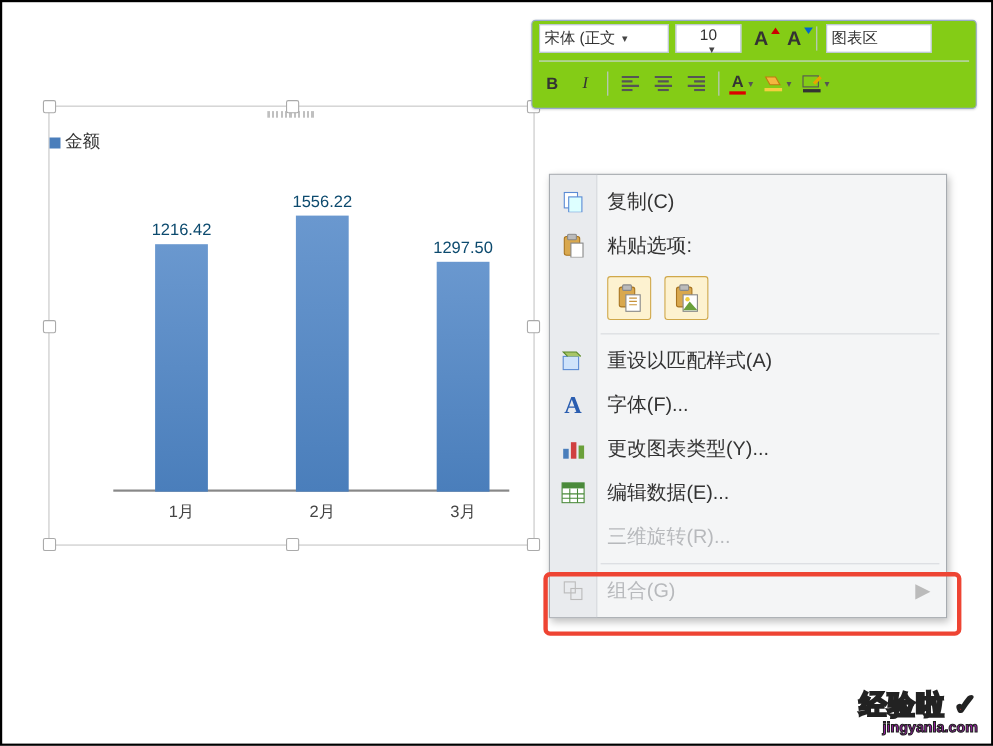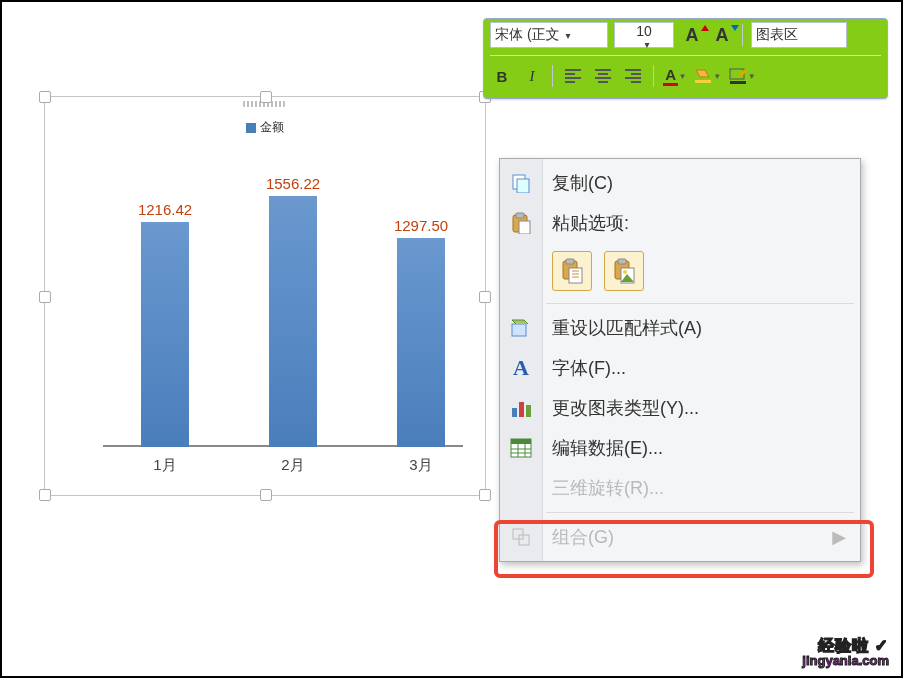--- a/index.html
+++ b/index.html
@@ -33,23 +33,23 @@
   .h-tl{left:-6px;top:-6px;} .h-tr{right:-6px;top:-6px;}
   .h-bl{left:-6px;bottom:-6px;} .h-br{right:-6px;bottom:-6px;}
   .h-t{left:50%;top:-6px;margin-left:-5px;} .h-b{left:50%;bottom:-6px;margin-left:-5px;}
   .h-l{left:-6px;top:50%;margin-top:-5px;} .h-r{right:-6px;top:50%;margin-top:-5px;}
   .chart-top-grip{
     position:absolute;left:50%;top:4px;transform:translateX(-50%);
     width:44px;height:6px;
     background:repeating-linear-gradient(90deg,#c0c0c0 0 2px,transparent 2px 4px);
   }
   .chart-title {
-    text-align: center;
+    text-align: left;
     margin-top: 22px;
-    font-size: 12px;
+    font-size: 16px;
     color: #333;
   }
   .legend-sq {
     display:inline-block;width:10px;height:10px;background:#4a7ebb;margin-right:4px;vertical-align:middle;
   }
   .chart-plot {
     position: absolute;
     left: 58px;
     top: 60px;
     width: 360px;
@@ -60,21 +60,21 @@
     position: absolute;
     bottom: 0;
     width: 48px;
     background: linear-gradient(180deg,#6a98cf,#4a7ebb);
   }
   .bar-label {
     position: absolute;
     width: 80px;
     text-align: center;
     font-size: 15px;
-    color: #c2410c;
+    color: #0c4a6e;
   }
   .cat-label {
     position: absolute;
     bottom: -28px;
     width: 60px;
     text-align: center;
     font-size: 15px;
     color: #444;
   }
 
@@ -148,21 +148,21 @@
   .paste-opt{
     width:38px;height:38px;border:1px solid #d0a84a;background:#fdf2d0;border-radius:3px;display:flex;align-items:center;justify-content:center;
   }
   .highlight-box{
     position:absolute;border:4px solid #e43; border-radius:6px;pointer-events:none;
   }
 
   .watermark{
     position:absolute;right:12px;bottom:8px;text-align:right;font-family:Arial,sans-serif;
   }
-  .wm1{font-size:16px;font-weight:400;color:#fff;-webkit-text-stroke:2px #222;letter-spacing:1px;}
+  .wm1{font-size:25px;font-weight:700;color:#fff;-webkit-text-stroke:2px #222;letter-spacing:1px;}
   .wm1 .chk{color:#e33;-webkit-text-stroke:2px #222;}
   .wm2{font-size:13px;font-weight:700;color:#a21caf;-webkit-text-stroke:1px #222;margin-top:-4px;}
 </style>
 </head>
 <body>
 
 <div class="chart-panel">
   <div class="chart-top-grip"></div>
   <div class="chart-handle h-tl"></div>
   <div class="chart-handle h-tr"></div>

